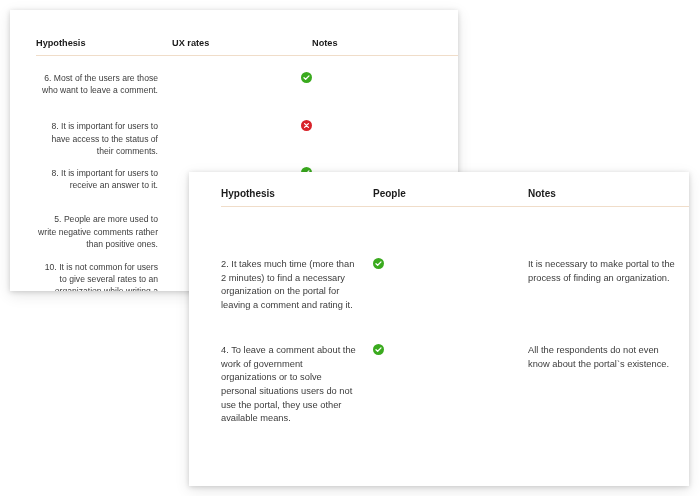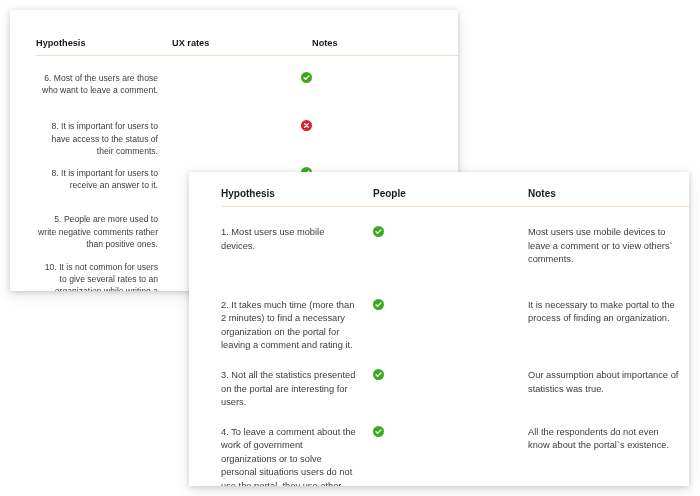--- a/index.html
+++ b/index.html
@@ -248,32 +248,20 @@
         </tr>
       </thead>
       <tbody>
 
         <tr class="row-spacer">
           <td style="height:19px"></td>
             <td></td>
             <td></td>
         </tr>
 
-        <tr>
-          <td class="cell-hyp">1. Most users use mobile devices.</td>
-          <td>
-            <span class="status">
-              <svg width="11" height="11" viewBox="0 0 22 22" aria-hidden="true">
-                <circle cx="11" cy="11" r="11" fill="#3aaa1e"></circle>
-                <path d="M6 11.4 L9.3 14.6 L16 7.8" fill="none" stroke="#ffffff" stroke-width="2.6" stroke-linecap="round" stroke-linejoin="round"></path>
-              </svg>
-            </span>
-          </td>
-          <td class="cell-notes">Most users use mobile devices to leave a comment or to view others` comments.</td>
-        </tr>
         <tr class="row-spacer">
           <td style="height:32px"></td>
             <td></td>
             <td></td>
         </tr>
 
         <tr>
           <td class="cell-hyp">2. It takes much time (more than 2 minutes) to find a necessary organization on the portal for leaving a comment and rating it.</td>
           <td>
             <span class="status">
@@ -284,32 +272,20 @@
             </span>
           </td>
           <td class="cell-notes">It is necessary to make portal to the process of finding an organization.</td>
         </tr>
         <tr class="row-spacer">
           <td style="height:16px"></td>
             <td></td>
             <td></td>
         </tr>
 
-        <tr>
-          <td class="cell-hyp">3. Not all the statistics presented on the portal are interesting for users.</td>
-          <td>
-            <span class="status">
-              <svg width="11" height="11" viewBox="0 0 22 22" aria-hidden="true">
-                <circle cx="11" cy="11" r="11" fill="#3aaa1e"></circle>
-                <path d="M6 11.4 L9.3 14.6 L16 7.8" fill="none" stroke="#ffffff" stroke-width="2.6" stroke-linecap="round" stroke-linejoin="round"></path>
-              </svg>
-            </span>
-          </td>
-          <td class="cell-notes">Our assumption about importance of statistics was true.</td>
-        </tr>
         <tr class="row-spacer">
           <td style="height:16px"></td>
             <td></td>
             <td></td>
         </tr>
 
         <tr>
           <td class="cell-hyp">4. To leave a comment about the work of government organizations or to solve personal situations users do not use the portal, they use other available means.</td>
           <td>
             <span class="status">

